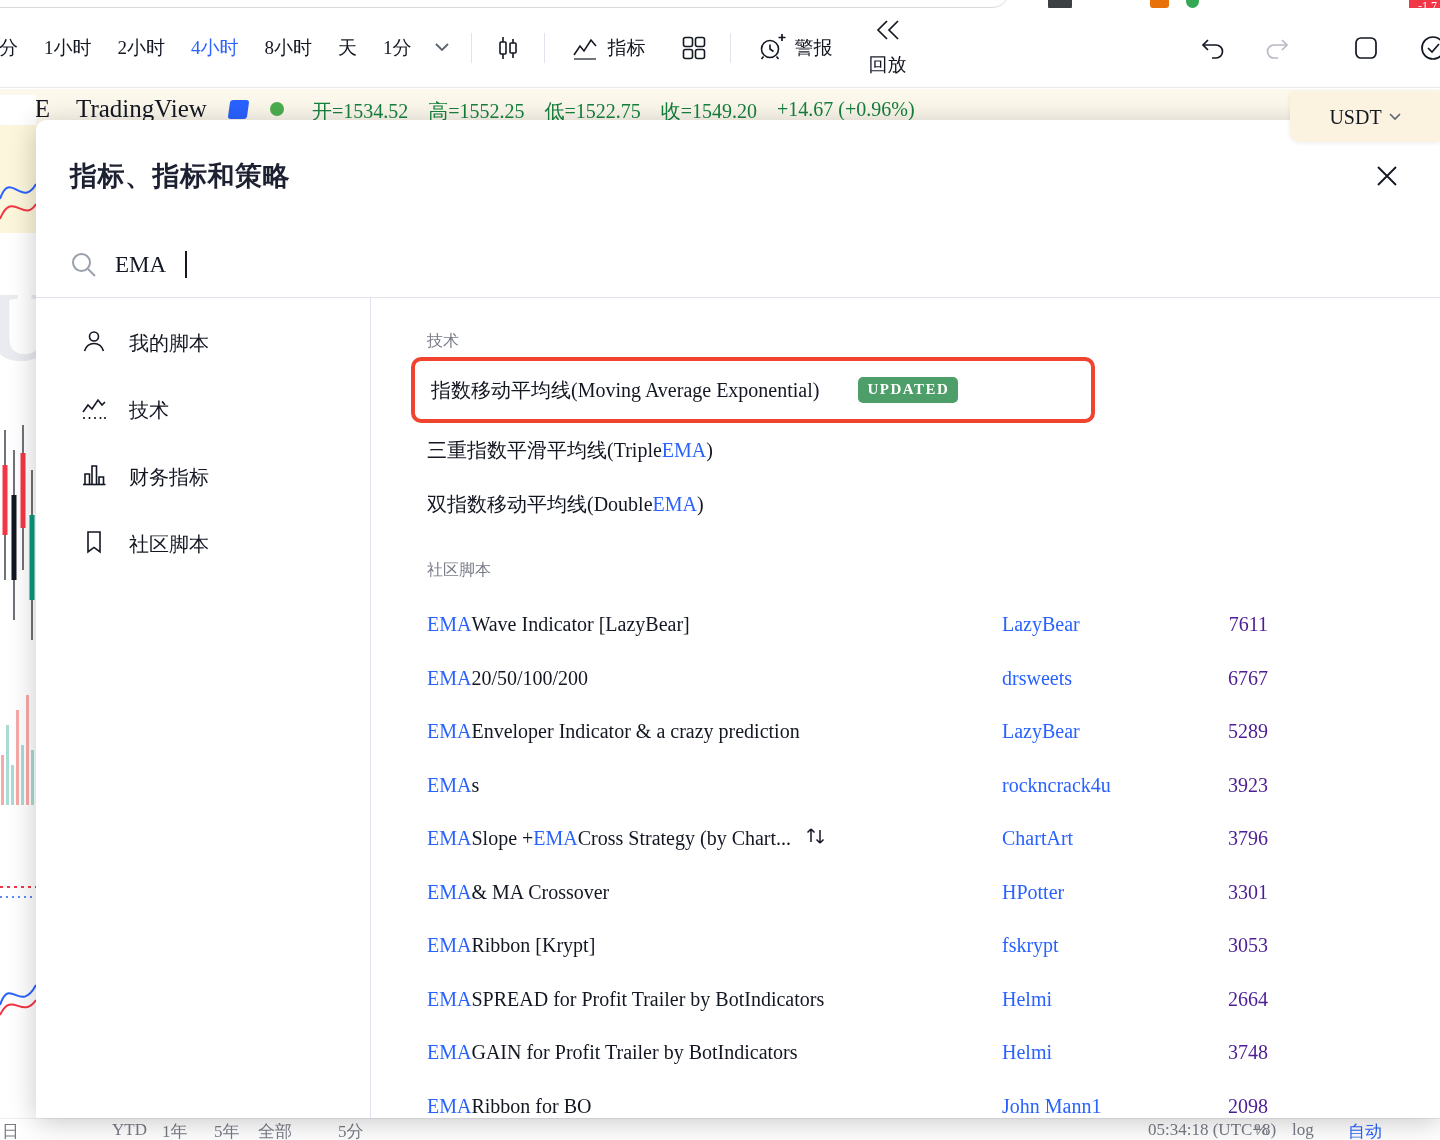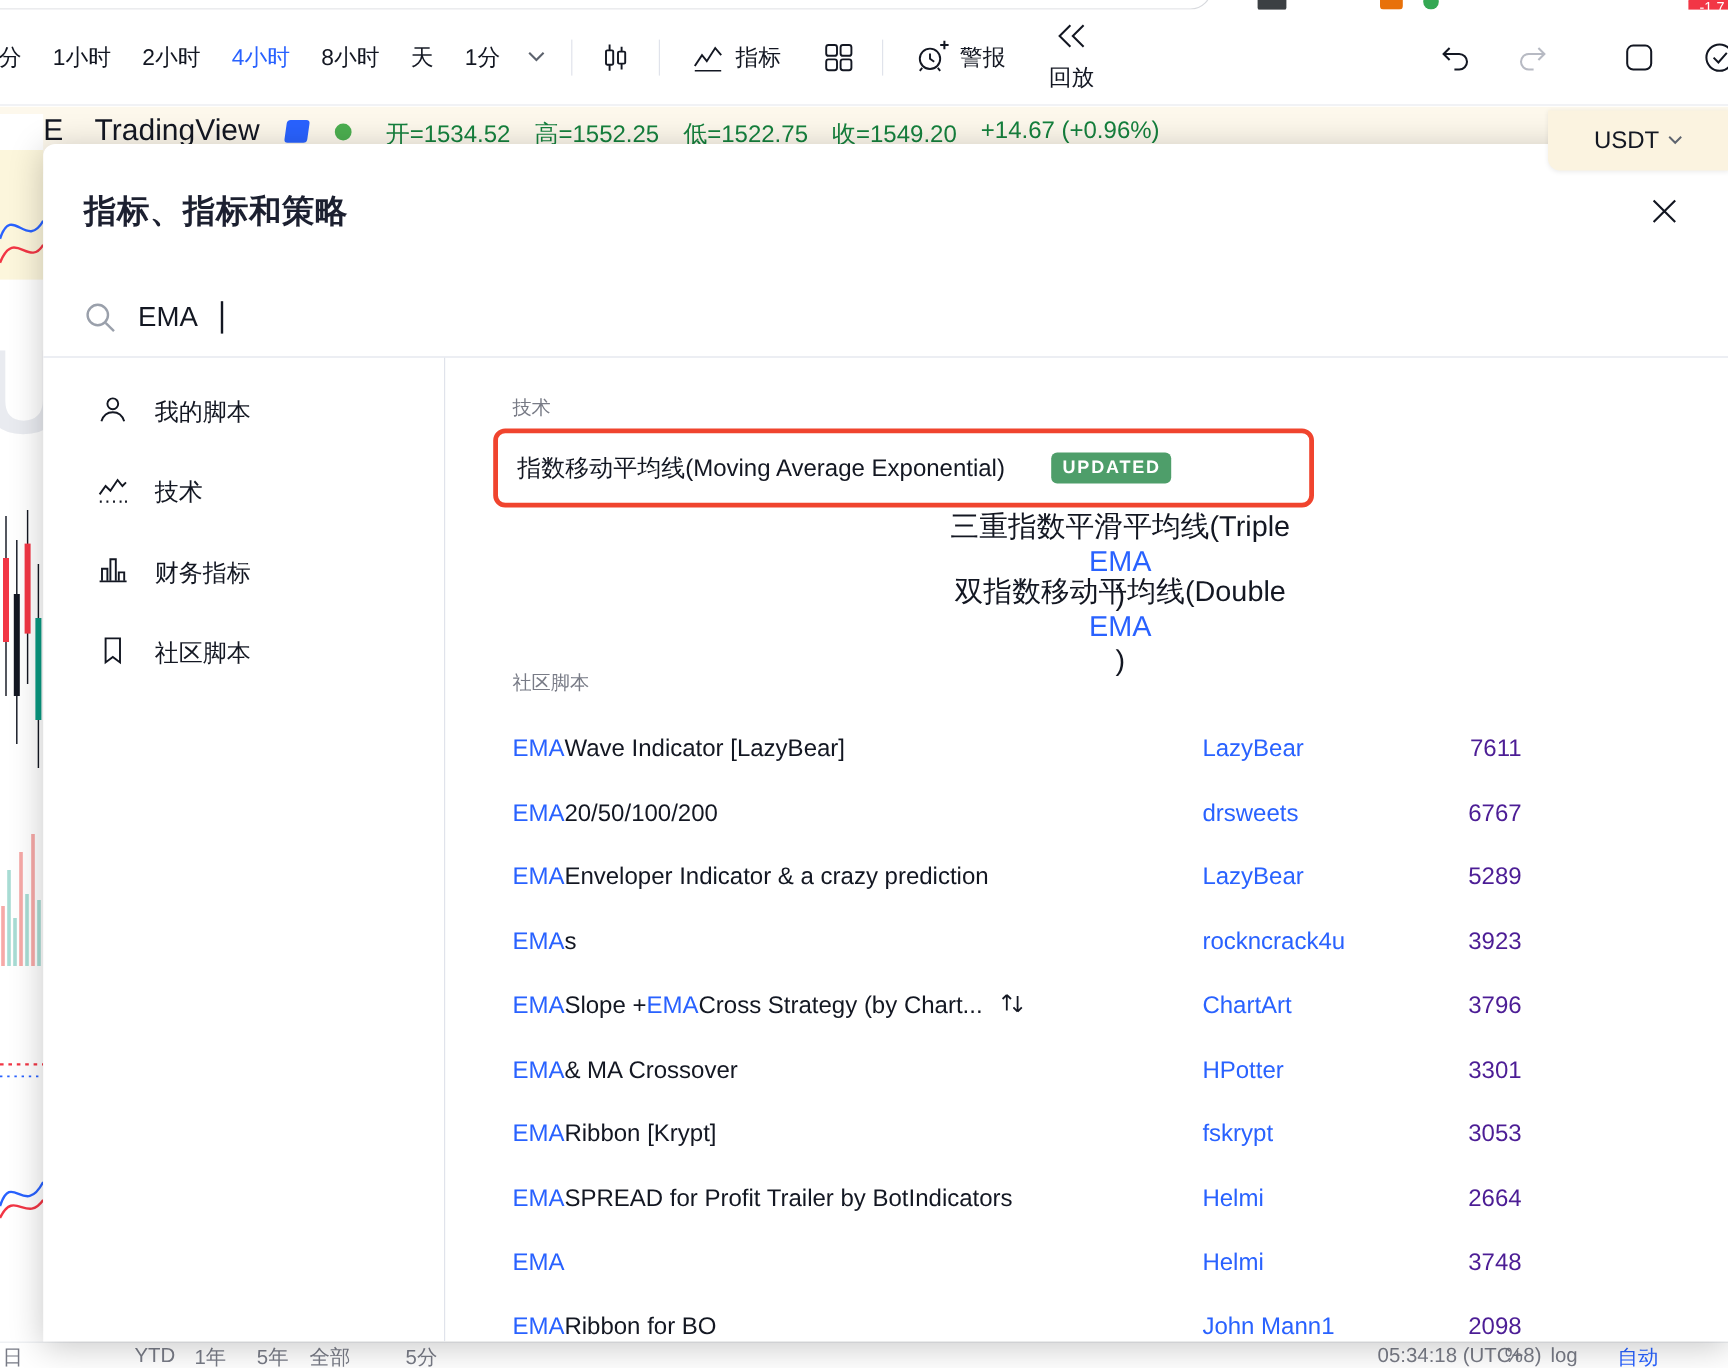--- a/index.html
+++ b/index.html
@@ -1,18 +1,18 @@
 <!DOCTYPE html>
 <html><head>
 <meta charset="utf-8">
 <style>
   * { margin:0; padding:0; box-sizing:border-box; }
   html,body { width:1440px; height:1140px; overflow:hidden; background:#fff;
     font-family:"Liberation Sans","DejaVu Sans",sans-serif; color:#131722; }
-  .page { position:absolute; inset:0; width:1440px; height:1140px; }
+  .page { position:absolute; inset:0; width:1440px; height:1140px;font-family:Liberation Serif, serif; }
 
   
   .omnibox { position:absolute; left:-24px; top:-28px; width:1034px; height:36px;
     border:1.5px solid #d8dade; border-radius:18px; background:#fff; }
   .chrome-dark { position:absolute; left:1048px; top:-8px; width:24px; height:18px;
     background:#3c4043; border-radius:4px; }
   .chrome-orange { position:absolute; left:1150px; top:-7px; width:19px; height:15px;
     background:#e8710a; border-radius:3px; }
   .chrome-green { position:absolute; left:1186px; top:-5px; width:13px; height:13px;
     background:#34a853; border-radius:50%; }
@@ -76,22 +76,22 @@
   .modal-body { flex:1; display:flex; min-height:0; }
   .sidebar { width:335px; flex:0 0 auto; border-right:1px solid #e0e3eb; padding-top:12px; }
   .sidebar-item { height:67px; display:flex; align-items:center; gap:21px;
     padding-left:44px; font-size:20px; color:#131722; cursor:pointer; white-space:nowrap; }
 
   .results { flex:1; padding-left:56px; overflow:hidden; }
   .section-header { font-size:16px; color:#787b86; height:22px; line-height:22px; }
   .hd-tech { margin-top:32px; }
   .hd-comm { margin-top:28px; }
 
-  .tech-row { height:54px; display:flex; align-items:center; font-size:24px;
-    white-space:nowrap; cursor:pointer;flex-direction:column; }
+  .tech-row { height:54px; display:flex; align-items:center; font-size:20px;
+    white-space:nowrap; cursor:pointer; }
   .highlight-box { border:4px solid #f0442e; border-radius:10px; height:66px;
     margin-top:5px; margin-left:-16px; padding:0 32px 0 16px; display:flex;
     align-items:center; width:fit-content; min-width:684px; cursor:pointer;
     font-size:20px; white-space:nowrap;gap:25px; }
   .badge { background:#4e9e6a; color:#fff; font-size:15px; font-weight:700;
     letter-spacing:1.5px; padding:4px 9px 5px; border-radius:5px; margin-left:14px; }
   .match { color:#2962ff; }
 
   .comm-row { height:53.5px; display:flex; align-items:center; padding-right:172px;
     font-size:20px; cursor:pointer; }
@@ -393,20 +393,21 @@
               <span class="comm-title">
                 <span class="match">EMA</span>
                 <span>SPREAD for Profit Trailer by BotIndicators</span>
               </span>
               <span class="comm-author">Helmi</span>
               <span class="comm-likes">2664</span>
             </div>
             <div class="comm-row">
               <span class="comm-title">
                 <span class="match">EMA</span>
+                <span>GAIN for Profit Trailer by BotIndicators</span>
               </span>
               <span class="comm-author">Helmi</span>
               <span class="comm-likes">3748</span>
             </div>
             <div class="comm-row">
               <span class="comm-title">
                 <span class="match">EMA</span>
                 <span> Ribbon for BO</span>
               </span>
               <span class="comm-author">John Mann1</span>

